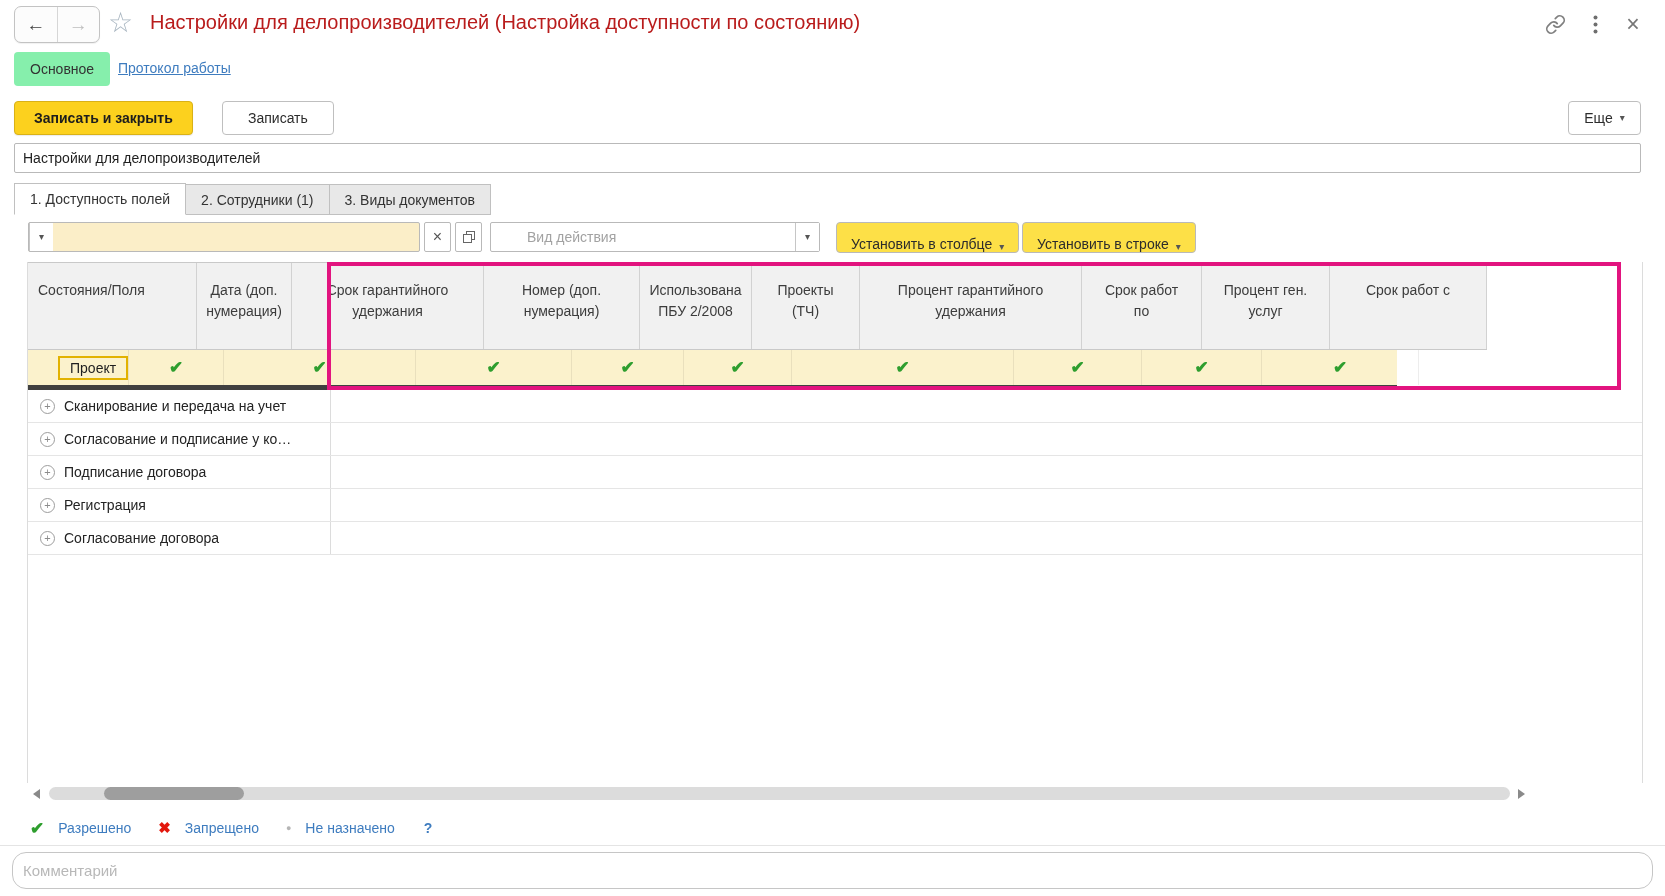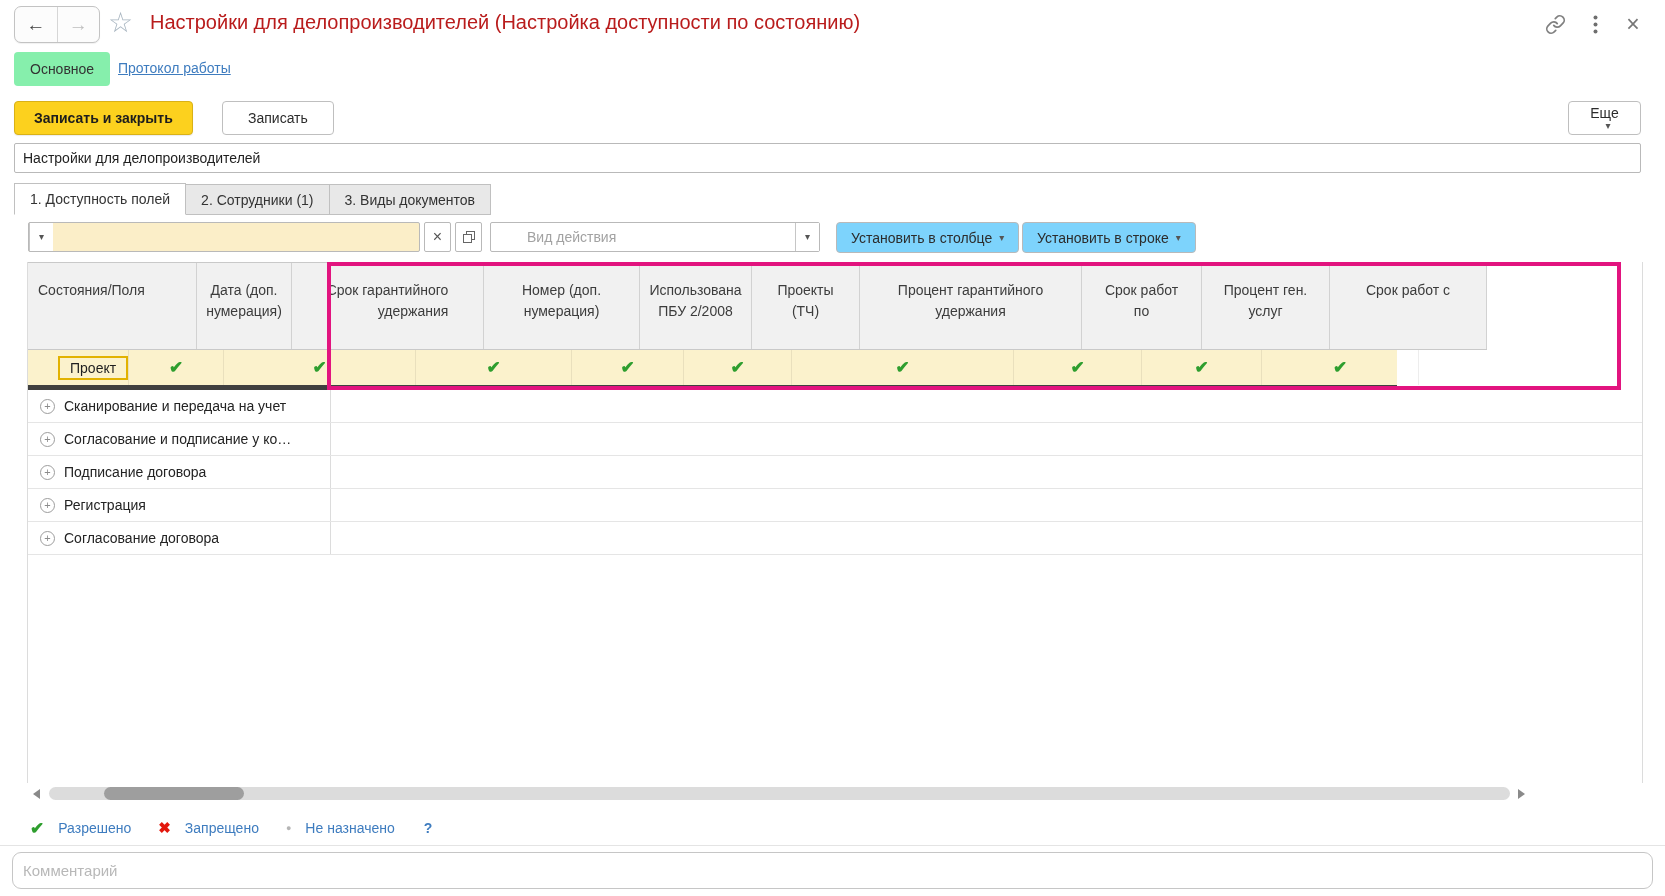--- a/index.html
+++ b/index.html
@@ -28,21 +28,21 @@
                  text-decoration:underline;cursor:pointer;}
 
   
   .btn{display:flex;align-items:center;justify-content:center;font-size:14px;border-radius:4px;cursor:pointer;
        font-family:inherit;box-sizing:border-box;}
   .btn .caret{margin-left:7px;}
   .caret{font-size:10px;color:#555;line-height:1;}
   .btn-yellow{position:absolute;left:14px;top:101px;height:34px;padding:0 19px;background:var(--accent-yellow);
               border:1px solid var(--accent-yellow-border);font-weight:bold;color:#1d1d1d;box-shadow:0 1px 1px rgba(0,0,0,.08);}
   .btn-save{position:absolute;left:222px;top:101px;height:34px;padding:0 25px;background:#fff;border:1px solid #bfbfbf;color:#2c2c2c;}
-  .btn-more{position:absolute;left:1568px;top:101px;height:34px;width:73px;background:#fff;border:1px solid #bfbfbf;color:#2c2c2c;flex-direction:column;}
+  .btn-more{position:absolute;left:1568px;top:101px;height:34px;width:73px;background:#fff;border:1px solid #bfbfbf;color:#2c2c2c;}
 
   .name-input{position:absolute;left:14px;top:143px;width:1627px;height:30px;border:1px solid #b9b9b9;border-radius:2px;
               box-sizing:border-box;padding:0 8px;font-size:14px;font-family:inherit;color:#1f1f1f;background:#fff;}
 
   
   .tabs{position:absolute;left:14px;top:183px;display:flex;align-items:flex-end;height:32px;}
   .tab{height:31px;padding:0 15px;display:flex;align-items:center;font-size:14px;background:#e8e8e8;
        border:1px solid #c0c0c0;border-left:none;color:#333;cursor:pointer;box-sizing:border-box;}
   .tab.active{background:#fff;height:32px;border-left:1px solid #c0c0c0;border-bottom:1px solid #fff;}
 
@@ -53,21 +53,21 @@
   .combo-dd{width:23px;border-left:1px solid #c6c6c6;background:#fff;display:flex;align-items:center;
             justify-content:center;cursor:pointer;}
   .sq-btn{position:absolute;top:222px;width:27px;height:30px;background:#fff;border:1px solid #b9b9b9;border-radius:2px;
           box-sizing:border-box;display:flex;align-items:center;justify-content:center;color:#555;cursor:pointer;padding:0;}
   .sq-btn.clear{left:424px;font-size:16px;}
   .sq-btn.open{left:455px;}
   .action-wrap{position:absolute;left:490px;top:222px;width:330px;height:30px;border:1px solid #b9b9b9;border-radius:2px;
                box-sizing:border-box;display:flex;background:#fff;}
   .action-input{flex:1;border:none;outline:none;padding:0 8px;font-size:14px;font-family:inherit;color:#222;min-width:0;margin-left:28px;}
   .action-input::placeholder{color:#a2a2a2;}
-  .set-btn{position:absolute;top:222px;height:31px;padding:0 14px;background:#7dd3fc;border:1px solid #b9b9b9;color:#2c2c2c;}
+  .set-btn{position:absolute;top:222px;height:31px;padding:0 14px;background:#fde047;border:1px solid #b9b9b9;color:#2c2c2c;align-items:flex-end;}
   .set-btn.col{left:836px;}
   .set-btn.row{left:1022px;}
 
   
   .table-region{position:absolute;left:27px;top:262px;width:1616px;height:521px;box-sizing:border-box;
                 border-left:1px solid #dcdcdc;border-right:1px solid #dcdcdc;background:#fff;}
   .thead{display:flex;width:1459px;height:88px;background:var(--header-gray);box-sizing:border-box;
          border-top:1px solid #c9c9c9;border-bottom:1px solid #c9c9c9;}
   .hcells{display:flex;}
   .hcell{box-sizing:border-box;border-right:1px solid #d2d2d2;font-size:14px;color:#3c3c3c;display:flex;
@@ -99,21 +99,21 @@
   
   .legend{position:absolute;left:30px;top:817px;height:22px;display:flex;align-items:center;font-size:14px;}
   .lg-check{color:var(--check-green);font-size:17px;font-weight:bold;}
   .lg-cross{color:var(--cross-red);font-size:15px;font-weight:bold;}
   .lg-dot{color:#b5b5b5;font-size:9px;}
   .lg-label{color:var(--link-blue);margin-left:14px;margin-right:27px;}
   .lg-help{color:var(--link-blue);font-weight:bold;margin-left:2px;cursor:pointer;}
 
   .bottom-sep{position:absolute;left:0;top:845px;width:1665px;height:1px;background:#e4e4e4;}
   .comment-input{position:absolute;left:12px;top:852px;width:1641px;height:37px;box-sizing:border-box;
-                 border:1px solid #c6c6c6;border-radius:9px;padding:0 10px;font-size:15px;font-family:inherit;color:#222;}
+                 border:1px solid #c6c6c6;border-radius:14px;padding:0 10px;font-size:15px;font-family:inherit;color:#222;}
   .comment-input::placeholder{color:#b8b8b8;}
 </style>
 </head>
 <body>
 
 <div class="app">
 
   <div class="nav-group">
     <button class="nav-btn back">
       <span class="arr arr-back">←</span>
@@ -183,21 +183,21 @@
     <span>Установить в строке</span>
     <span class="caret">▾</span>
   </button>
 
   <div class="table-region">
     <div class="thead">
       <div class="hcell first">Состояния/Поля</div>
       <div class="hcells" id="field-headers">
           <div class="hcell" style="width: 95px;">Дата (доп.
 нумерация)</div>
-          <div class="hcell" style="width: 192px; text-align: right;">Срок гарантийного
+          <div class="hcell" style="width: 192px;">Срок гарантийного
 удержания</div>
           <div class="hcell" style="width: 156px;">Номер (доп.
 нумерация)</div>
           <div class="hcell" style="width: 112px;">Использована
 ПБУ 2/2008</div>
           <div class="hcell" style="width: 108px;">Проекты
 (ТЧ)</div>
           <div class="hcell" style="width: 222px;">Процент гарантийного
 удержания</div>
           <div class="hcell" style="width: 120px;">Срок работ

